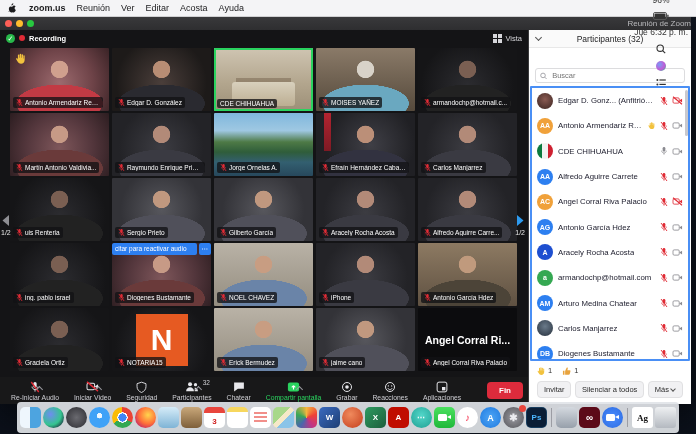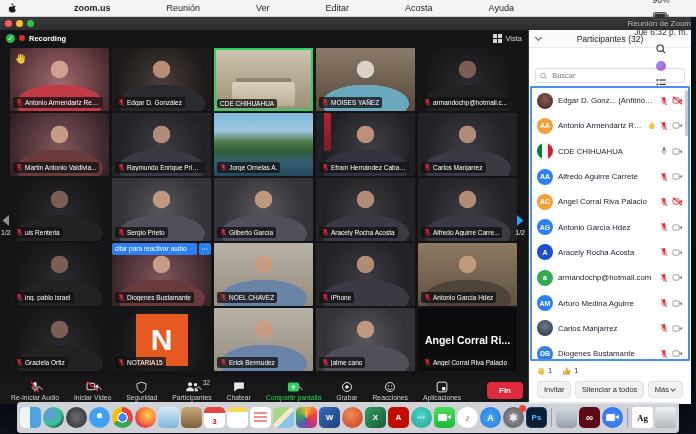--- a/index.html
+++ b/index.html
@@ -5,21 +5,21 @@
   html,body{margin:0;padding:0;background:#000;}
   .desktop{position:relative;width:696px;height:434px;overflow:hidden;
     background:linear-gradient(180deg,#10151f 0%,#0b101a 100%);
     font-family:"Liberation Sans",sans-serif;-webkit-font-smoothing:antialiased;}
 
   
   .menubar{position:absolute;top:0;left:0;right:0;height:17px;background:#f4f4f6;
     display:flex;align-items:center;padding:0 8px;font-size:9px;color:#1d1d1f;z-index:40;
     border-bottom:1px solid #d0d0d2;box-sizing:border-box;}
   .mb-left{display:flex;align-items:center;gap:11px;}
-  .menu-item{white-space:nowrap;margin-left:45px;}
+  .menu-item{white-space:nowrap;}
   .menu-item.bold{font-weight:bold;}
   .mb-right{margin-left:auto;display:flex;align-items:center;gap:7px;color:#333;flex-direction:column;}
   .mb-right svg{display:block;}
   .mb-text{font-size:8.5px;}
 
   
   .zwindow{position:absolute;top:17px;left:0;width:691px;height:387px;background:#1a1a1c;
     box-shadow:0 10px 30px rgba(0,0,0,.6);z-index:10;}
   .titlebar{height:13px;background:linear-gradient(#39393b,#2e2e30);display:flex;align-items:center;position:relative;}
   .tlights{display:flex;gap:4px;margin-left:5px;z-index:2;}
@@ -872,21 +872,21 @@
                 <span style="display:flex">
                   <svg width="11" height="9" viewBox="0 0 14 12">
                     <rect x="1" y="2.5" width="8.3" height="7" rx="1.5" fill="none" stroke="#8a8a90" stroke-width="1.1"></rect>
    <path d="M9.8 5.6l3.3-2.1v5l-3.3-2.1z" fill="#8a8a90"></path>
                   </svg>
                 </span>
               </span>
             </div>
             <div class="p-row">
               <span class="avatar" style="background: rgb(45, 127, 240);">AM</span>
-              <span class="p-name">Arturo Medina Aguirre</span>
+              <span class="p-name">Arturo Medina Chatear</span>
               <span class="p-ic">
                 <span style="display:flex">
                   <svg width="8" height="10" viewBox="0 0 12 14">
                     <rect x="4" y="1" width="4" height="7" rx="2" fill="#e02b35"></rect>
    <path d="M2.5 6.5c0 2 1.5 3.5 3.5 3.5s3.5-1.5 3.5-3.5" fill="none" stroke="#e02b35" stroke-width="1.1"></path>
    <line x1="6" y1="10" x2="6" y2="12.5" stroke="#e02b35" stroke-width="1.1"></line>
                     <line x1="1.5" y1="1" x2="10.5" y2="13" stroke="#e02b35" stroke-width="1.4"></line>
                   </svg>
                 </span>
                 <span style="display:flex">

